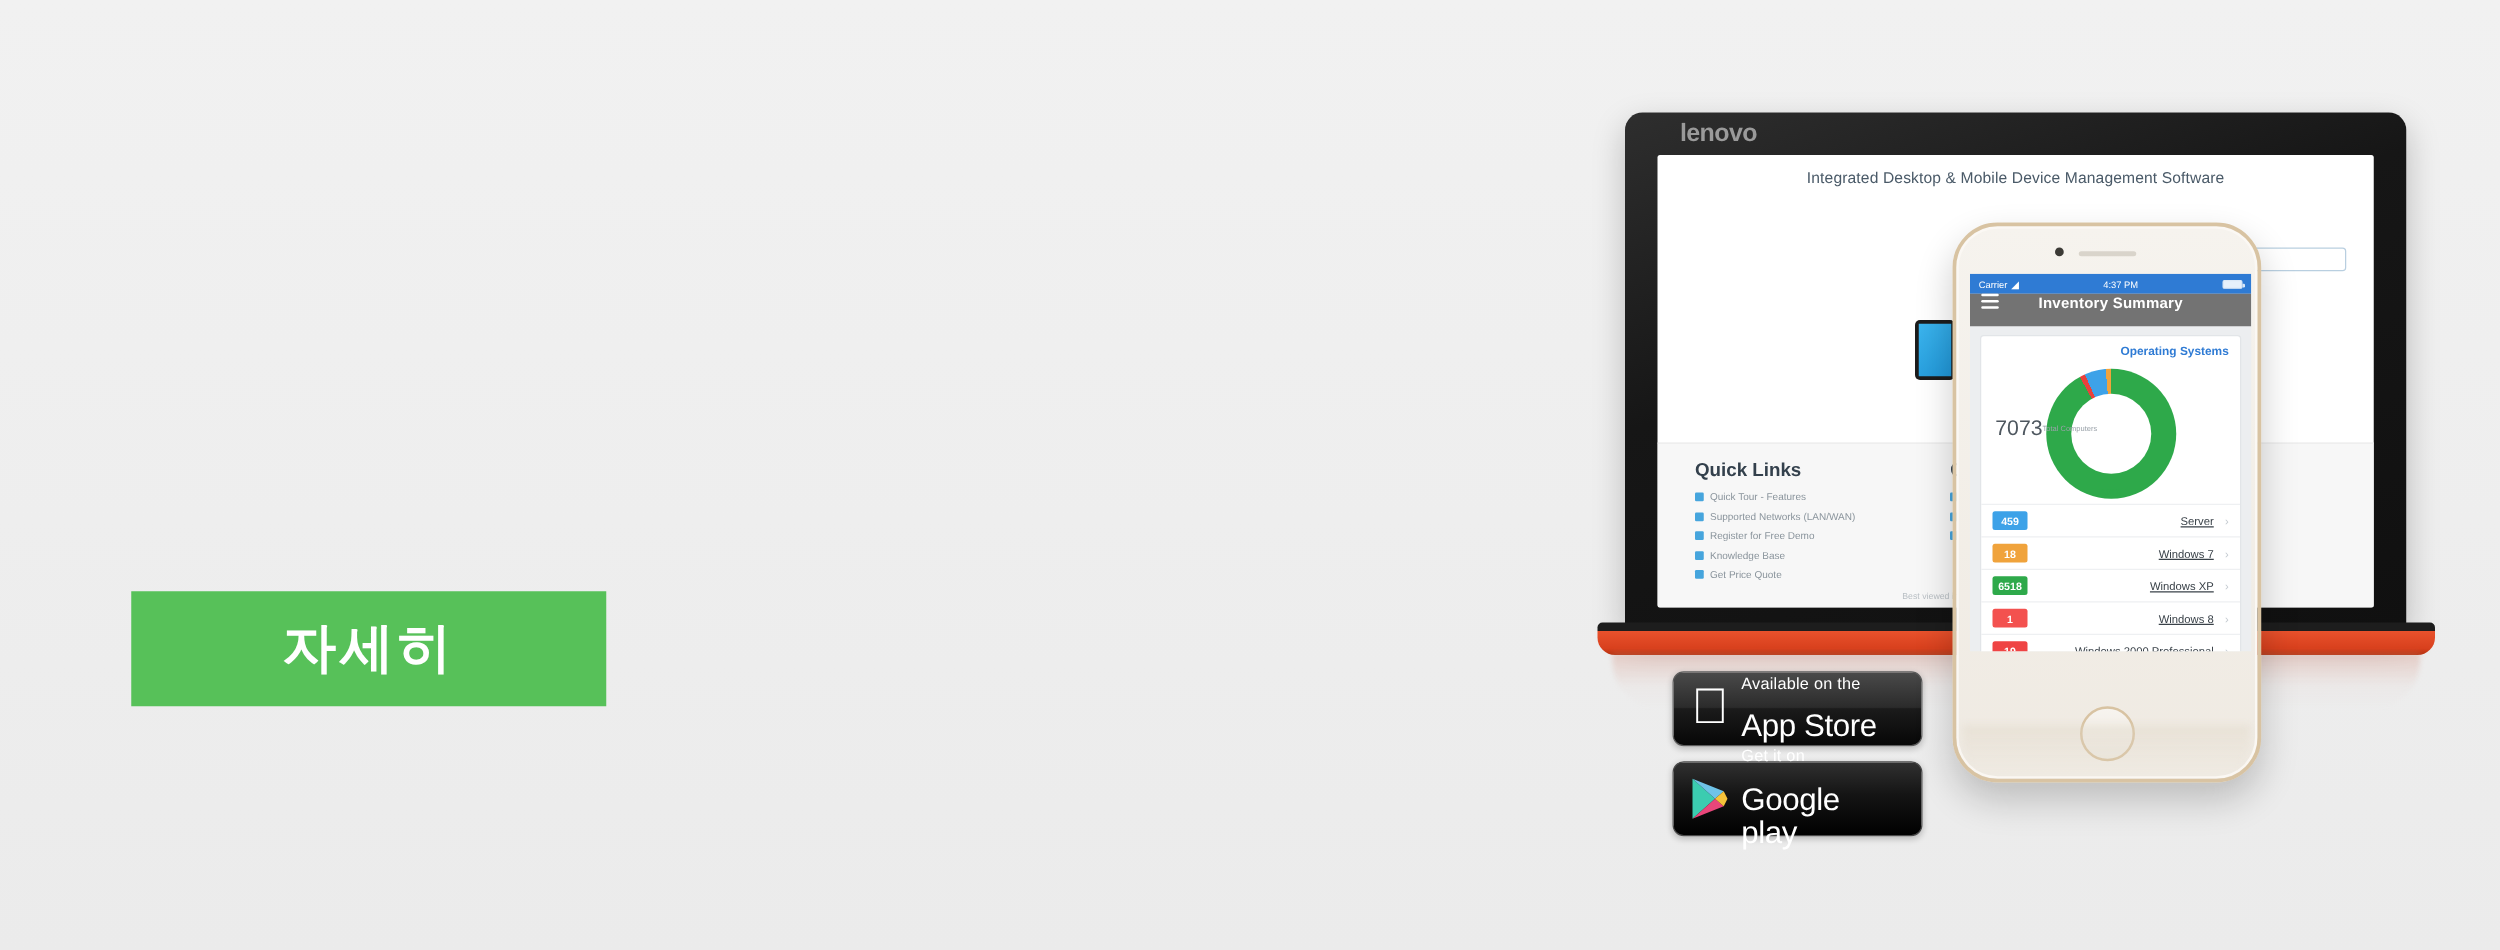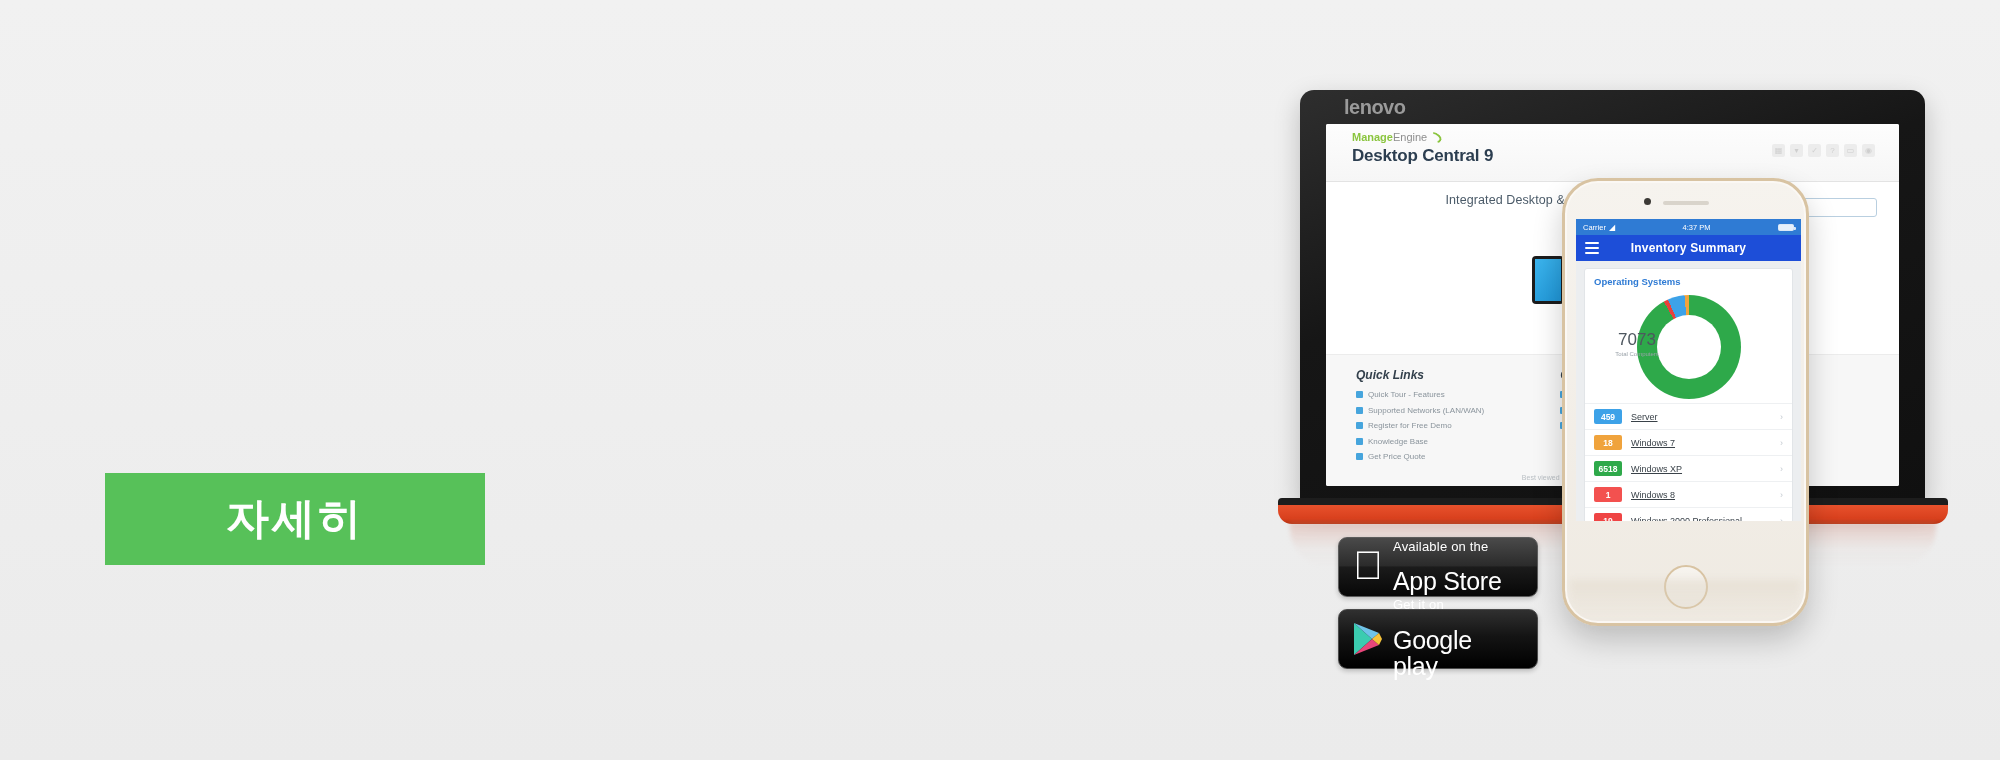--- a/index.html
+++ b/index.html
@@ -152,21 +152,21 @@
     align-items: center; justify-content: center; gap: 5px;
   }
 
   
   .app-footer {
     position: absolute; left: 0; bottom: 0; width: 100%; height: 132px;
     background: #f7f7f7; border-top: 1px solid #ececec;
     padding: 13px 30px 0 30px; display: flex; gap: 76px;
   }
   .footer-col-title {
-    font-size: 12px; font-weight: 700; color: #33404c; margin-bottom: 8px; font-style: italic;
+    font-size: 15px; font-weight: 700; color: #33404c; margin-bottom: 8px;
   }
   .footer-link {
     display: flex; align-items: center; gap: 5px;
     font-size: 8px; color: #8a949c; margin-bottom: 6.5px;
   }
   .fl-icon {
     width: 7px; height: 7px; border-radius: 1px; flex: 0 0 auto;
     background: #46a5dd;
   }
   .app-bottomnote {
@@ -210,33 +210,33 @@
   .wifi-glyph { font-size: 8px; }
   .battery-glyph {
     width: 16px; height: 7px; border: 1px solid #dbe8f7; border-radius: 1.5px;
     background: #e6f0fb; position: relative;
   }
   .battery-glyph::after {
     content:''; position:absolute; right:-3px; top:2px; width:2px; height:3px;
     background:#dbe8f7; border-radius:0 1px 1px 0;
   }
   .nav-bar {
-    height: 26px; background: #1d4ed8;
-    display: flex; align-items: center; padding: 0 9px;
+    height: 26px; background: #737373;
+    display: flex; padding: 0 9px;
     position: relative;
   }
   .hamburger { width: 14px; display: flex; flex-direction: column; gap: 3px; cursor: pointer; }
   .hamburger span { display: block; height: 2px; background: #fff; border-radius: 1px; }
   .nav-title {
     position: absolute; left: 0; right: 0; text-align: center;
     color: #ffffff; font-size: 12px; font-weight: 700; letter-spacing: 0.2px;
     pointer-events: none;
   }
 
-  .phone-body { padding: 7px 8px; }
+  .phone-body { padding: 7px 8px; text-align: right; }
   .card {
     background: #ffffff; border: 1px solid #e2e5e8; border-radius: 3px;
     margin-bottom: 7px;
   }
   .card-title {
     font-size: 9.5px; font-weight: 700; color: #2f7bd4;
     padding: 7px 9px 4px 9px;
   }
   .donut-wrap {
     position: relative; width: 100%; height: 112px;
@@ -250,21 +250,21 @@
       #3da2e8 336deg 355deg,
       #f0a33c 355deg 360deg
     );
   }
   .donut::after {
     content:''; position:absolute; left: 20px; top: 20px;
     width: 64px; height: 64px; background:#fff; border-radius:50%;
   }
   .donut-center {
     position: absolute; left: 0; top: 0; width: 104px; height: 104px;
-    display: flex; flex-direction: column; align-items: center; justify-content: center;
+    display: flex; flex-direction: row; align-items: center; justify-content: center;
     z-index: 2;
   }
   .donut-total { font-size: 17px; font-weight: 400; color: #4e575f; }
   .donut-sub { font-size: 6px; color: #9aa2a9; margin-top: 1px; }
   .donut-label {
     position: absolute; font-size: 7.5px; font-weight: 700; color: #ffffff; z-index: 3;
   }
   .donut-label.blue { top: 12px; right: 12px; }
   .donut-label.green { bottom: 4px; left: 50%; transform: translateX(-50%); color: #2ea94a; }
 
@@ -320,36 +320,20 @@
   <button class="cta-button">자세히</button>
 
   <div class="scene">
 
     <div class="laptop">
       <div class="laptop-lid">
         <div class="lenovo-logo">lenovo</div>
 
         <div class="laptop-screen">
 
-          <div class="app-header">
-            <div class="me-logo">
-              <div class="me-brand">
-                <span class="manage">Manage</span><span class="engine">Engine</span><span class="me-swoosh"></span>
-              </div>
-              <div class="me-product">Desktop Central 9</div>
-            </div>
-            <div class="app-header-icons">
-              <div class="hicon">▦</div>
-              <div class="hicon">▾</div>
-              <div class="hicon">✓</div>
-              <div class="hicon">?</div>
-              <div class="hicon">▭</div>
-              <div class="hicon">◉</div>
-            </div>
-          </div>
 
           <div class="app-tagline">Integrated Desktop &amp; Mobile Device Management Software</div>
 
           <div class="login-box">
             <span class="login-user-icon"></span>
             <span class="login-caret"></span>
           </div>
 
           <div class="devices">
             <div class="dev-tablet">

